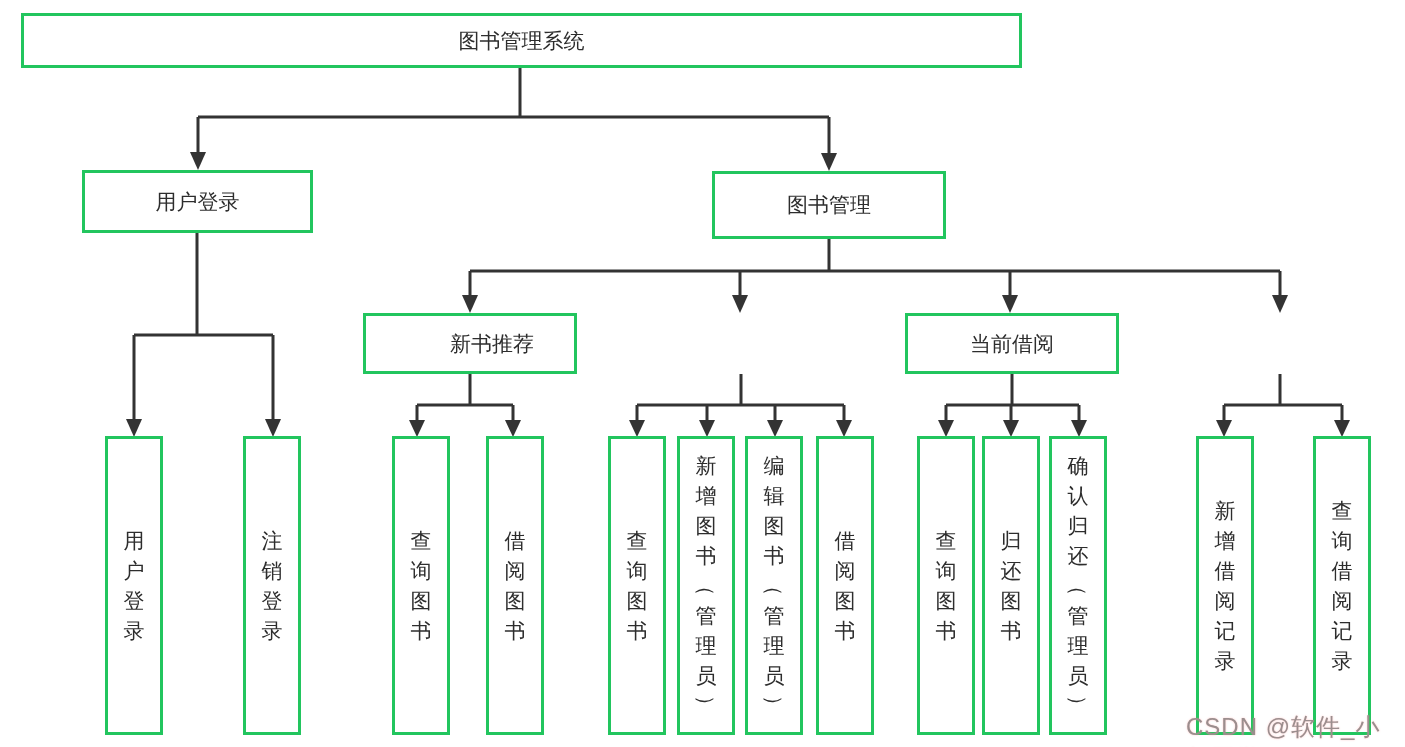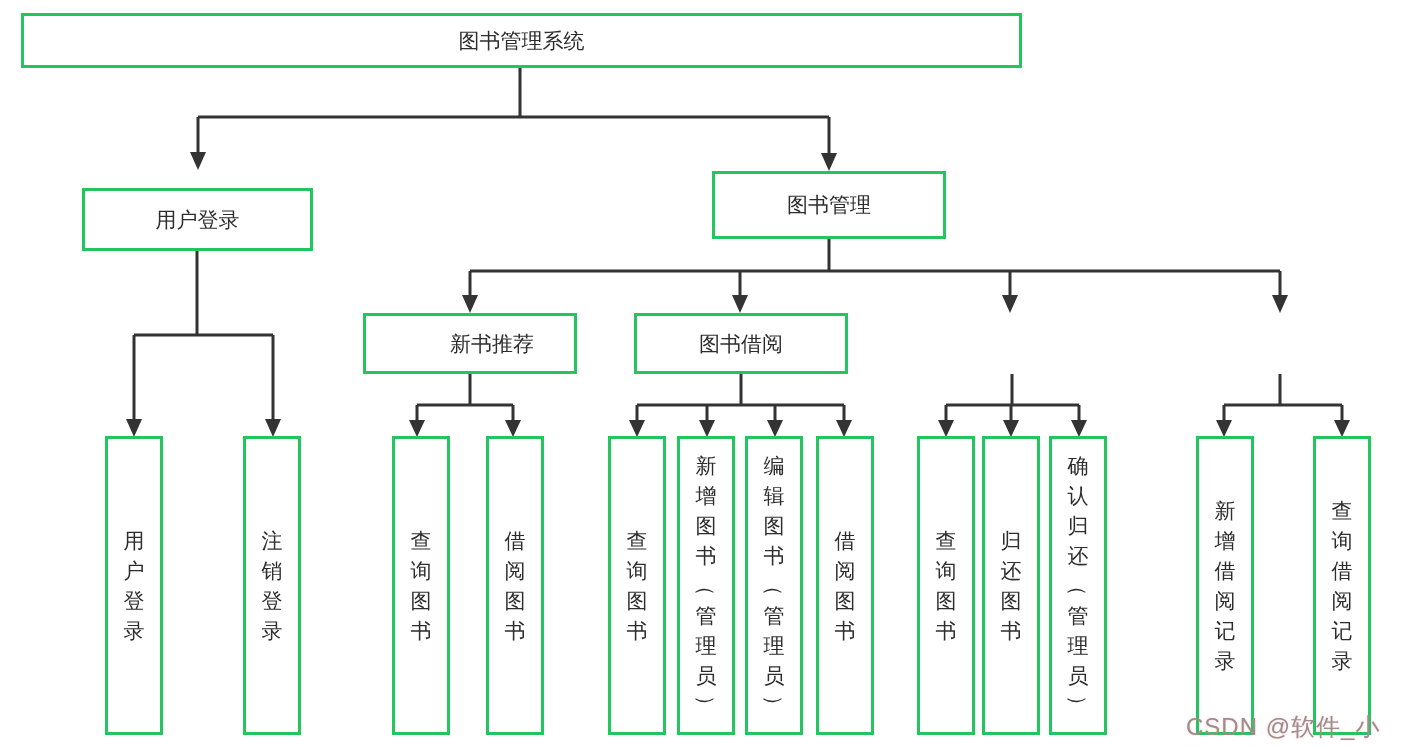--- a/index.html
+++ b/index.html
@@ -10,21 +10,21 @@
   }
   #stage{position:absolute;left:0;top:0;width:1405px;height:747px;}
   svg.connectors{position:absolute;left:0;top:0;pointer-events:none;}
   .box{
     position:absolute;background:#ffffff;border:3px solid #22c55e;
     box-sizing:border-box;display:flex;align-items:center;justify-content:center;
     text-align:center;
   }
   .root{left:21px;top:13px;width:1001px;height:55px;font-size:21px;}
   .lvl2{font-size:21px;}
-  #b-user{left:82px;top:188px;width:231px;height:63px;}
+  #b-user{left:82px;top:170px;width:231px;height:63px;}
   #b-mgmt{left:712px;top:171px;width:234px;height:68px;}
   .lvl3{top:313px;width:214px;height:61px;font-size:21px;}
   #s-new{left:363px;padding-left:44px;}
   #s-borrow{left:634px;}
   #s-current{left:905px;}
   #s-records{left:1173px;}
   .leaf{top:436px;width:58px;height:299px;}
   #l-1{left:105px;} #l-2{left:243px;}
   #l-3{left:392px;} #l-4{left:486px;}
   #l-5{left:608px;} #l-6{left:677px;} #l-7{left:745px;} #l-8{left:816px;}
@@ -108,21 +108,21 @@
       <polygon points="1334,420 1350,420 1342,437"></polygon>
     </g>
   </svg>
 
   <div class="box root">图书管理系统</div>
 
   <div class="box lvl2" id="b-user">用户登录</div>
   <div class="box lvl2" id="b-mgmt">图书管理</div>
 
   <div class="box lvl3" id="s-new">新书推荐</div>
-  <div class="box lvl3" id="s-borrow">图书借阅</div>
+  <div class="box lvl3" id="s-current">当前借阅</div>
 
   <div class="box leaf" id="l-1">
     <div class="vtext"><span>用</span><span>户</span><span>登</span><span>录</span></div>
   </div>
   <div class="box leaf" id="l-2">
     <div class="vtext"><span>注</span><span>销</span><span>登</span><span>录</span></div>
   </div>
 
   <div class="box leaf" id="l-3">
     <div class="vtext"><span>查</span><span>询</span><span>图</span><span>书</span></div>

